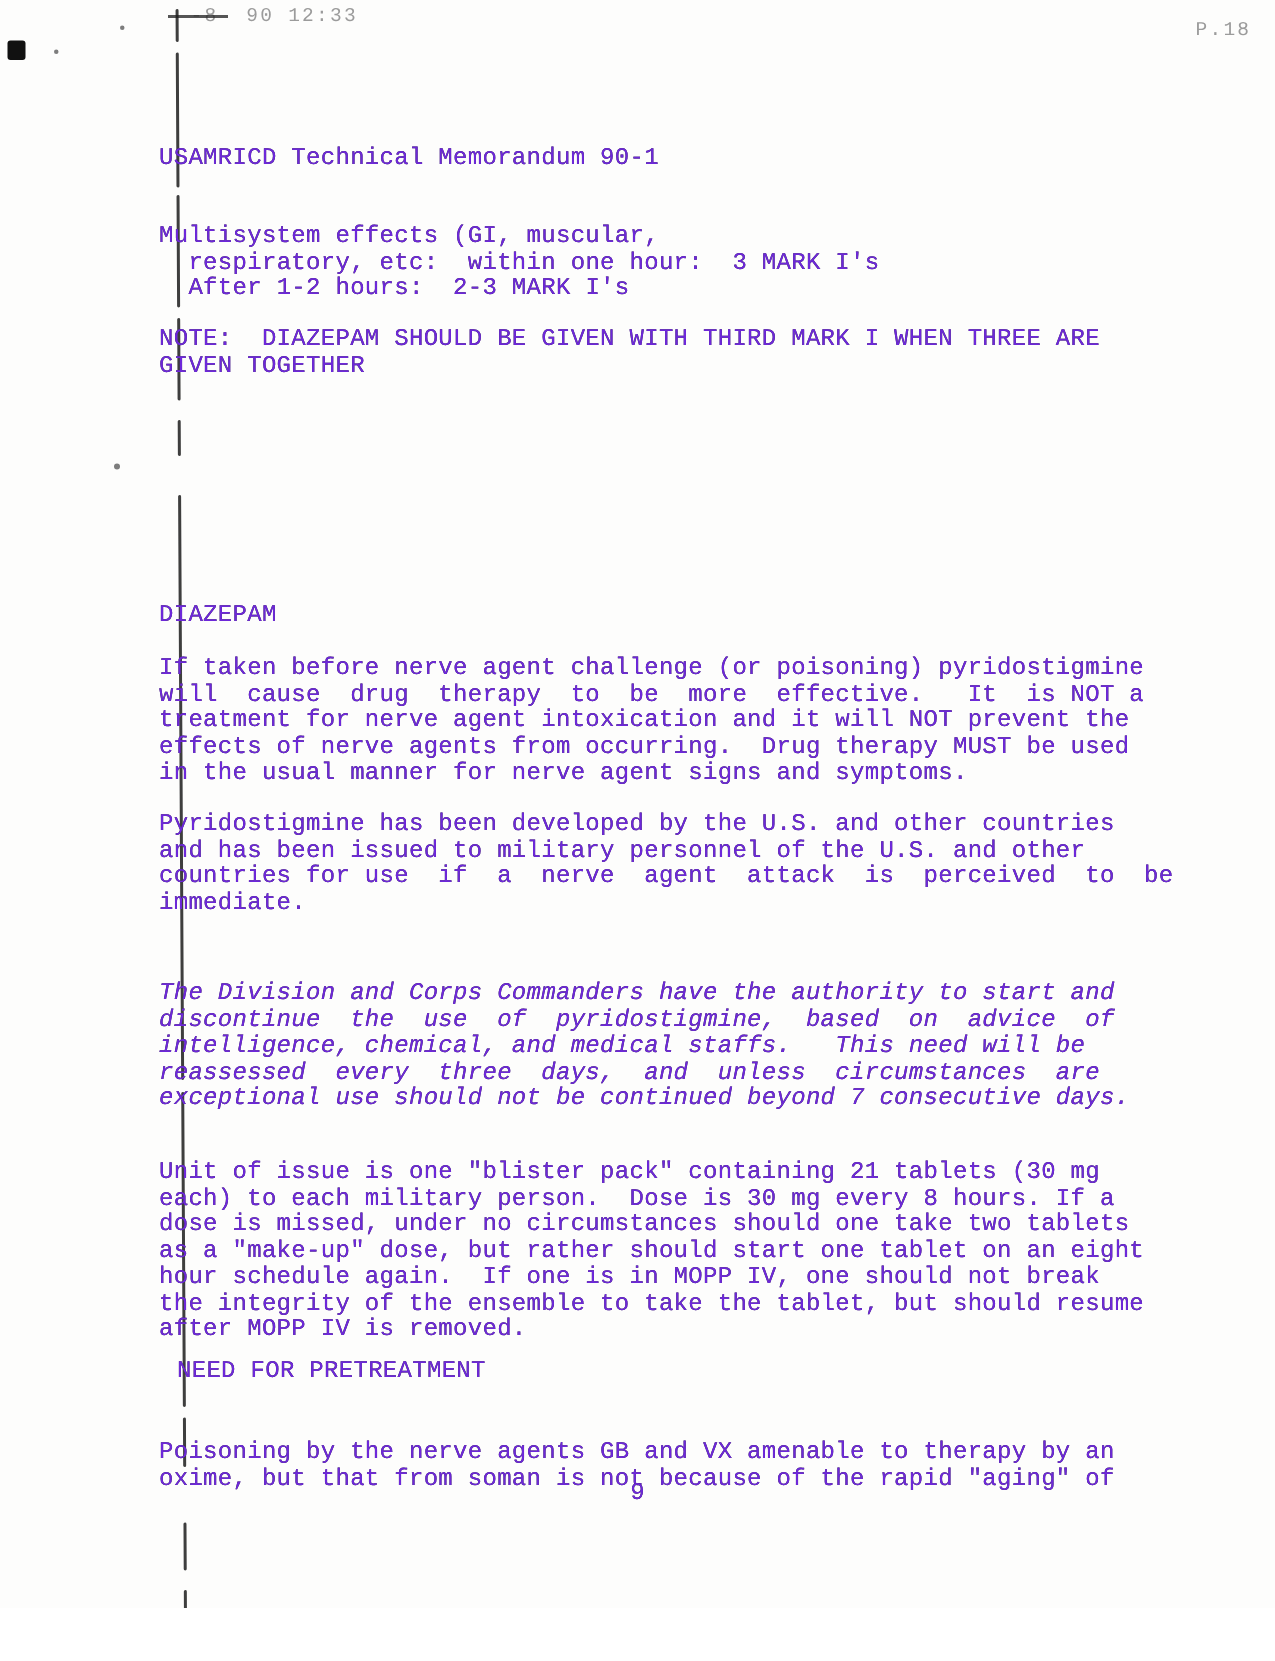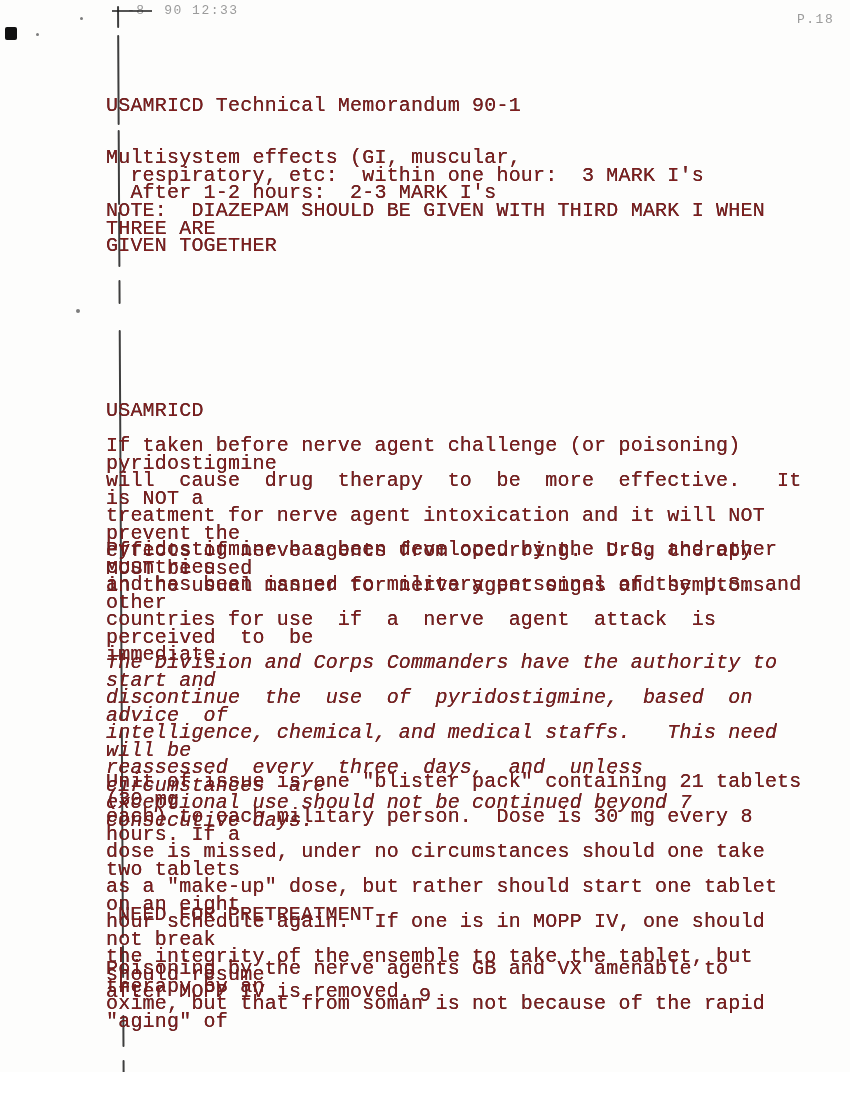--- a/index.html
+++ b/index.html
@@ -9,24 +9,24 @@
     width: 850px;
     height: 1072px;
     background: #fdfdfc;
     overflow: hidden;
     font-family: "Liberation Mono", "DejaVu Sans Mono", monospace;
   }
   .doc-text {
     position: absolute;
     left: 106px;
     width: 700px;
-    font-size: 20px;
+    font-size: 16px;
     line-height: 17.5px;
     letter-spacing: 0.2px;
-    color: #7f1d1d;
+    color: #6d28d9;
     white-space: pre-wrap;
     text-shadow: 0 0 0.4px #2a2a2a;
   }
   .centered {
     left: 0;
     width: 850px;
     text-align: center;
   }
   .fax-text {
     position: absolute;
@@ -102,25 +102,25 @@
     <div class="seg" style="top:1015px; height:32px;"></div>
     <div class="seg" style="top:1060px; height:36px;"></div>
   </div>
 
   <div class="doc-text" style="top:97px;">USAMRICD Technical Memorandum 90-1</div>
 
   <div class="doc-text" style="top:149px;">Multisystem effects (GI, muscular,
   respiratory, etc:  within one hour:  3 MARK I's
   After 1-2 hours:  2-3 MARK I's</div>
 
-  <div class="doc-text" style="top:202px;">NOTE:  DIAZEPAM SHOULD BE GIVEN WITH THIRD MARK I WHEN THREE ARE
+  <div class="doc-text" style="top:218px;">NOTE:  DIAZEPAM SHOULD BE GIVEN WITH THIRD MARK I WHEN THREE ARE
 GIVEN TOGETHER</div>
 
 
-  <div class="doc-text" style="top:402px;">USAMRICD</div>
+  <div class="doc-text" style="top:402px;">DIAZEPAM</div>
 
   <div class="doc-text" style="top:541px;">Pyridostigmine has been developed by the U.S. and other countries
 and has been issued to military personnel of the U.S. and other
 countries for use  if  a  nerve  agent  attack  is  perceived  to  be
 immediate.</div>
 
   <div class="doc-text" style="top:437px;">If taken before nerve agent challenge (or poisoning) pyridostigmine
 will  cause  drug  therapy  to  be  more  effective.   It  is NOT a
 treatment for nerve agent intoxication and it will NOT prevent the
 effects of nerve agents from occurring.  Drug therapy MUST be used

